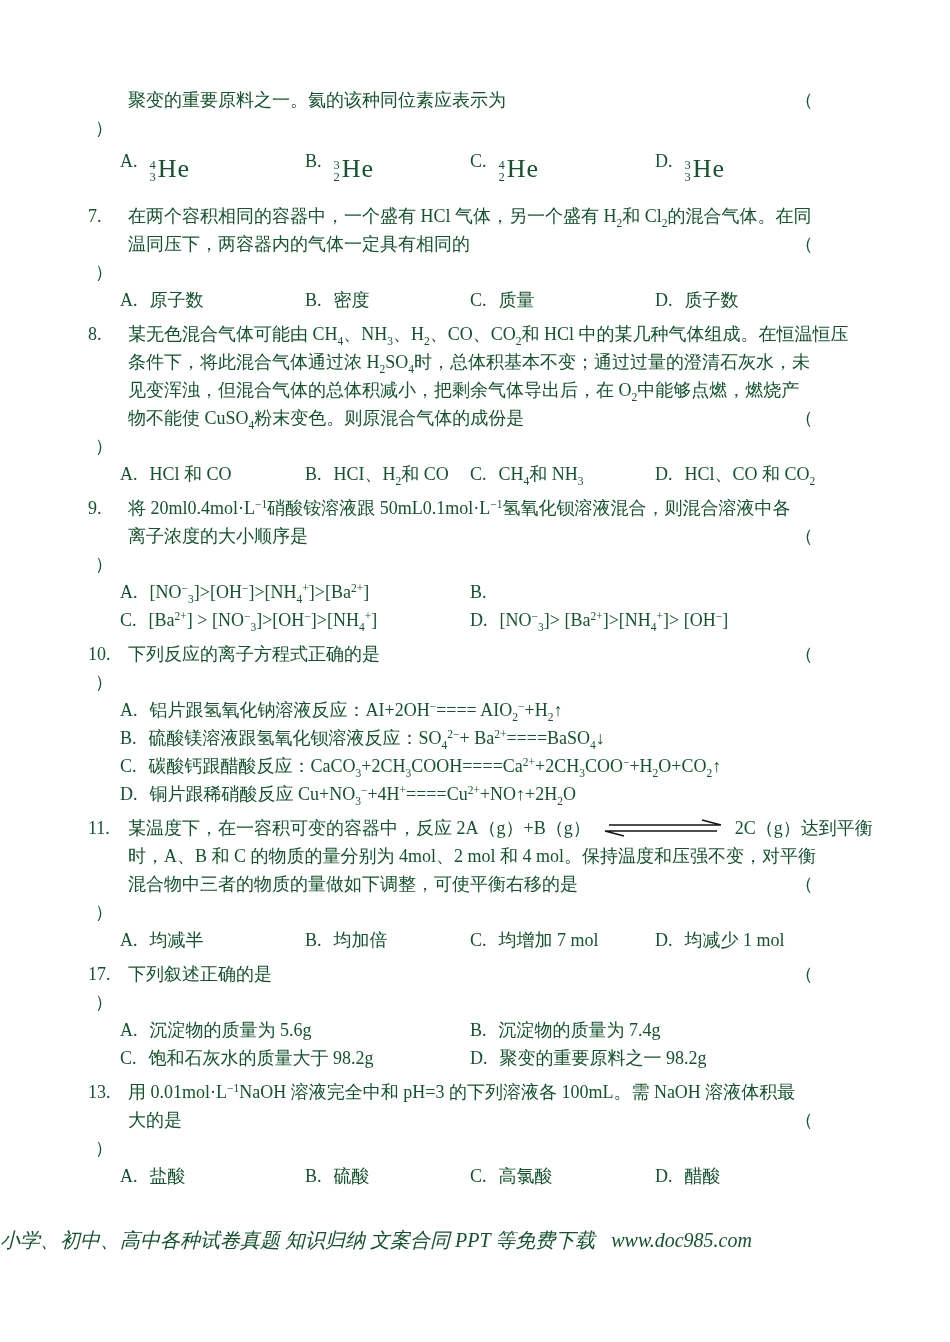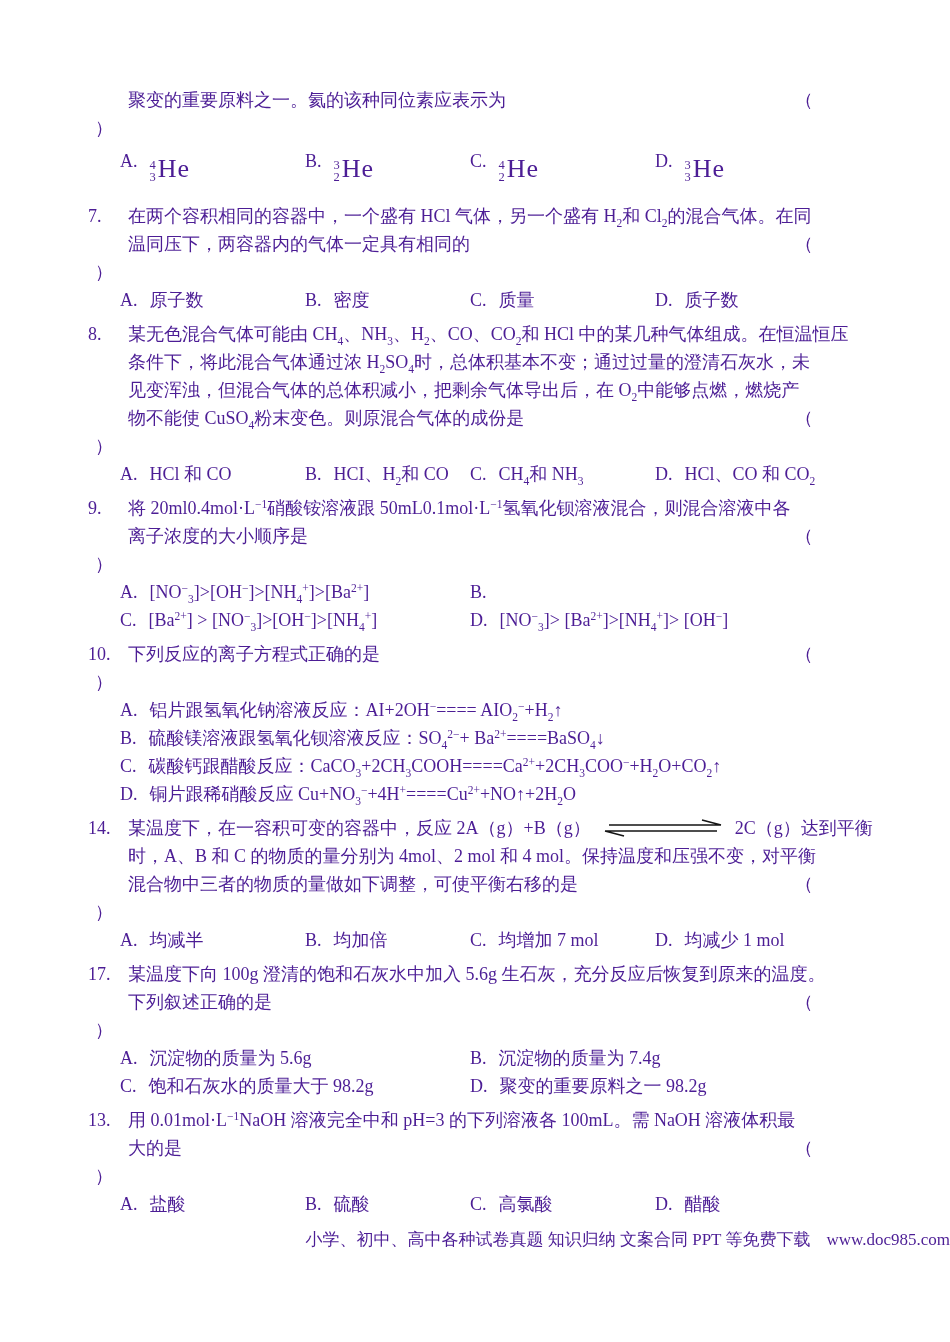--- a/index.html
+++ b/index.html
@@ -1,18 +1,18 @@
 <!DOCTYPE html>
 <html><head>
 <meta charset="utf-8">
 <style>
   html,body{margin:0;padding:0;background:#ffffff;}
   .page{
     width:950px;height:1342px;position:relative;background:#ffffff;
-    color:#4c1d95;font-family:"Liberation Serif","DejaVu Serif",serif;
+    color:#14532d;font-family:"Liberation Serif","DejaVu Serif",serif;
     font-size:18px;overflow:hidden;
   }
   .content{padding-top:86px;}
   .question{position:relative;padding-left:128px;margin-bottom:6px;}
   .question:first-child{margin-bottom:14px;}
   .q-num{position:absolute;left:88px;top:0;line-height:28px;}
   .q-line{position:relative;height:28px;line-height:28px;white-space:nowrap;}
   .q-line .open-paren{position:absolute;left:667px;top:0;}
   .close-line{margin-left:-33px;}
   .opts{display:flex;margin-left:-8px;height:28px;line-height:28px;white-space:nowrap;}
@@ -25,22 +25,22 @@
   .opts-2 .opt:nth-child(1){width:350px;}
   sub,sup{font-size:11.5px;line-height:0;vertical-align:baseline;position:relative;}
   sub{top:5px;}
   sup{top:-6px;}
   .iso{display:inline-flex;align-items:center;}
   .iso-scripts{display:inline-flex;flex-direction:column;align-items:center;
     font-size:12.5px;line-height:12px;margin-right:2px;transform:translateY(2px);}
   .iso-sym{font-size:26px;letter-spacing:1px;}
   .eq-arrow{display:inline-block;vertical-align:-3px;margin:0 8px;}
   .eq-arrow svg{display:block;}
-  .footer{position:absolute;left:0;right:0;top:1228px;text-align:right;
-    font-size:17px;line-height:24px;white-space:nowrap;}
+  .footer{position:absolute;left:0;right:0;top:1228px;text-align:left;
+    font-size:20px;line-height:24px;white-space:nowrap;font-style:italic;}
   .footer-url{margin-left:16px;}
 </style>
 </head>
 <body>
 
 <div class="page">
   <div class="content">
       <div class="question">
         <div class="q-line">聚变的重要原料之一。氦的该种同位素应表示为<span class="open-paren">（</span></div>
         <div class="q-line close-line">）</div>
@@ -185,21 +185,21 @@
           </span>
         </div>
         <div class="opts opts-1">
           <span class="opt">
             <span class="opt-label">D.</span>
             <span class="opt-text">铜片跟稀硝酸反应 Cu+NO<sub>3</sub><sup>−</sup>+4H<sup>+</sup>====Cu<sup>2+</sup>+NO↑+2H<sub>2</sub>O</span>
           </span>
         </div>
       </div>
       <div class="question">
-        <span class="q-num">14.</span>
+        <span class="q-num">11.</span>
         <div class="q-line">某温度下，在一容积可变的容器中，反应 2A（g）+B（g）<span class="eq-arrow"><svg width="128" height="18" viewBox="0 0 128 18">
               <path d="M10 6 L122 6 M122 6 L103 1" stroke="#151515" stroke-width="1.6" fill="none"></path>
               <path d="M6 12 L118 12 M6 12 L25 17" stroke="#151515" stroke-width="1.6" fill="none"></path>
             </svg></span>2C（g）达到平衡</div>
         <div class="q-line">时，A、B 和 C 的物质的量分别为 4mol、2 mol 和 4 mol。保持温度和压强不变，对平衡</div>
         <div class="q-line">混合物中三者的物质的量做如下调整，可使平衡右移的是<span class="open-paren">（</span></div>
         <div class="q-line close-line">）</div>
         <div class="opts opts-4">
           <span class="opt">
             <span class="opt-label">A.</span>
@@ -214,21 +214,20 @@
             <span class="opt-text">均增加 7 mol</span>
           </span>
           <span class="opt">
             <span class="opt-label">D.</span>
             <span class="opt-text">均减少 1 mol</span>
           </span>
         </div>
       </div>
       <div class="question">
         <span class="q-num">17.</span>
-        <div class="q-line">某温度下向 100g 澄清的饱和石灰水中加入 5.6g 生石灰，充分反应后恢复到原来的温度。</div>
         <div class="q-line">下列叙述正确的是<span class="open-paren">（</span></div>
         <div class="q-line close-line">）</div>
         <div class="opts opts-2">
           <span class="opt">
             <span class="opt-label">A.</span>
             <span class="opt-text">沉淀物的质量为 5.6g</span>
           </span>
           <span class="opt">
             <span class="opt-label">B.</span>
             <span class="opt-text">沉淀物的质量为 7.4g</span>

